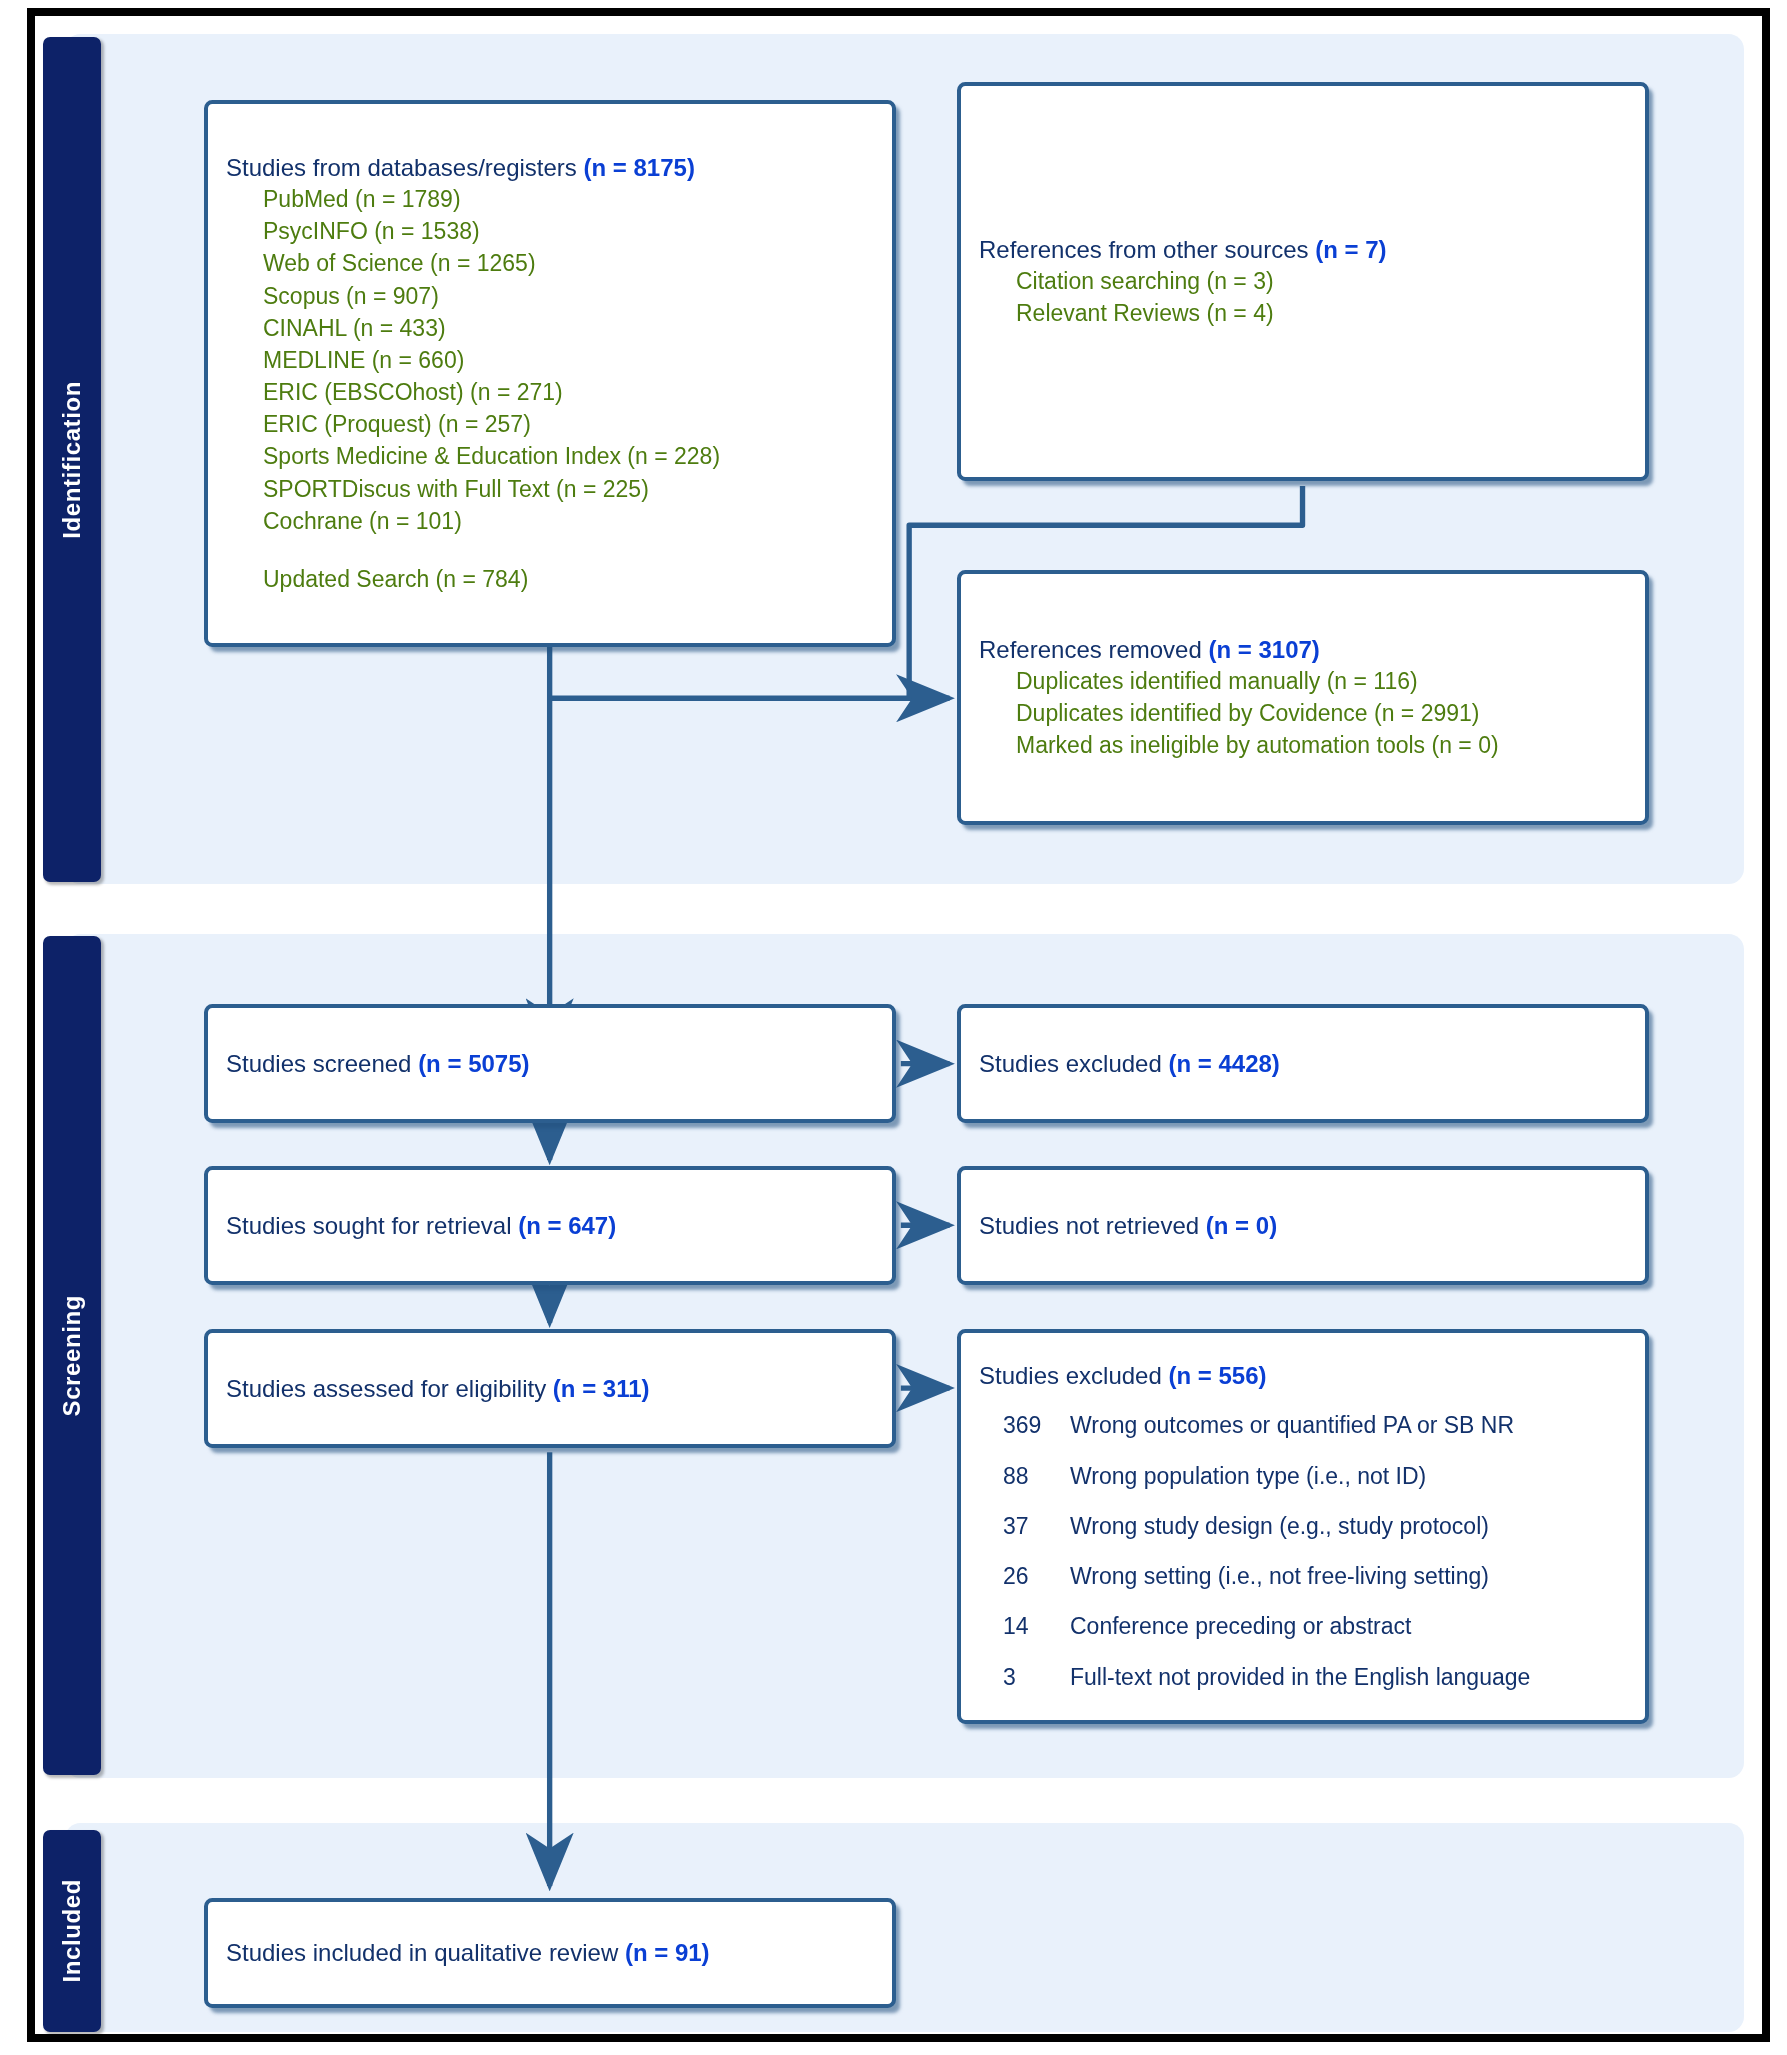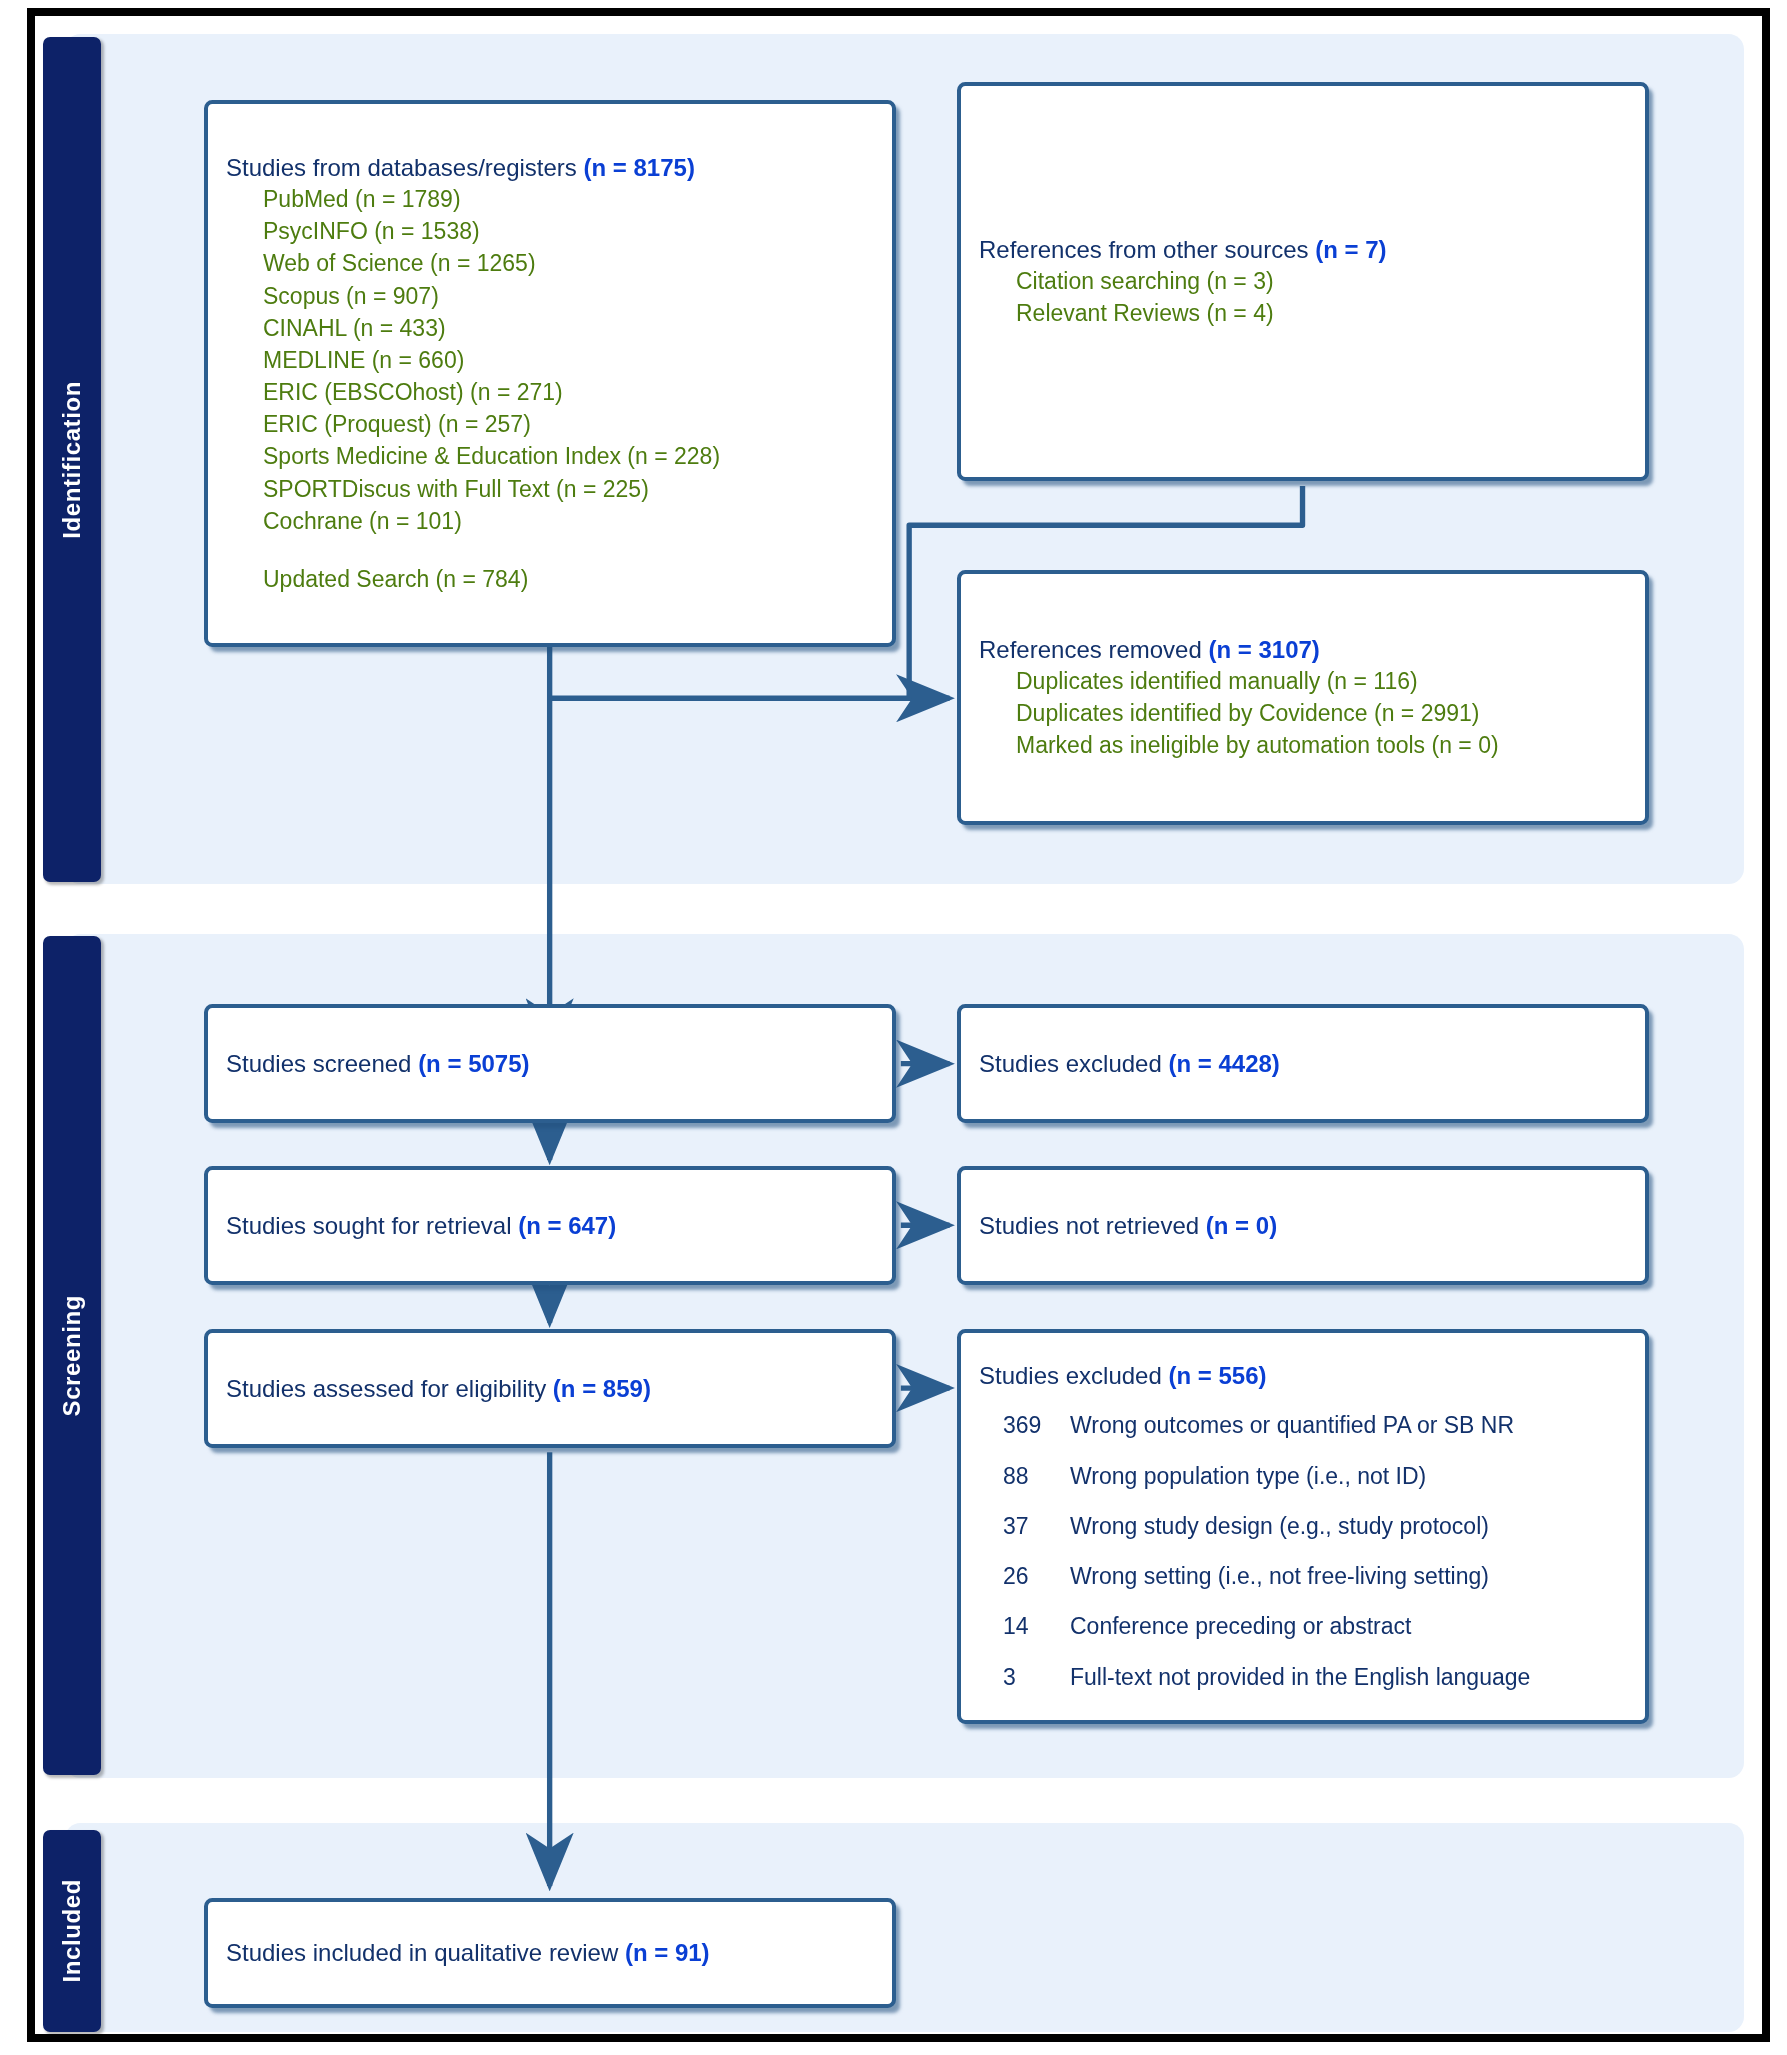--- a/index.html
+++ b/index.html
@@ -218,21 +218,21 @@
   </div>
 
   <div class="box" id="box-notretr">
     <div class="inner">
       <div class="ttl"><span>Studies not retrieved </span><span class="n">(n = 0)</span></div>
     </div>
   </div>
 
   <div class="box" id="box-assessed">
     <div class="inner">
-      <div class="ttl"><span>Studies assessed for eligibility </span><span class="n">(n = 859)</span></div>
+      <div class="ttl"><span>Studies assessed for eligibility </span><span class="n">(n = 311)</span></div>
     </div>
   </div>
 
   <div class="box" id="box-excluded2">
     <div class="inner">
       <div class="ttl"><span>Studies excluded </span><span class="n">(n = 556)</span></div>
 
       <div class="reason">
         <div class="cnt">369</div>
         <div class="txt">Wrong outcomes or quantified PA or SB NR</div>

